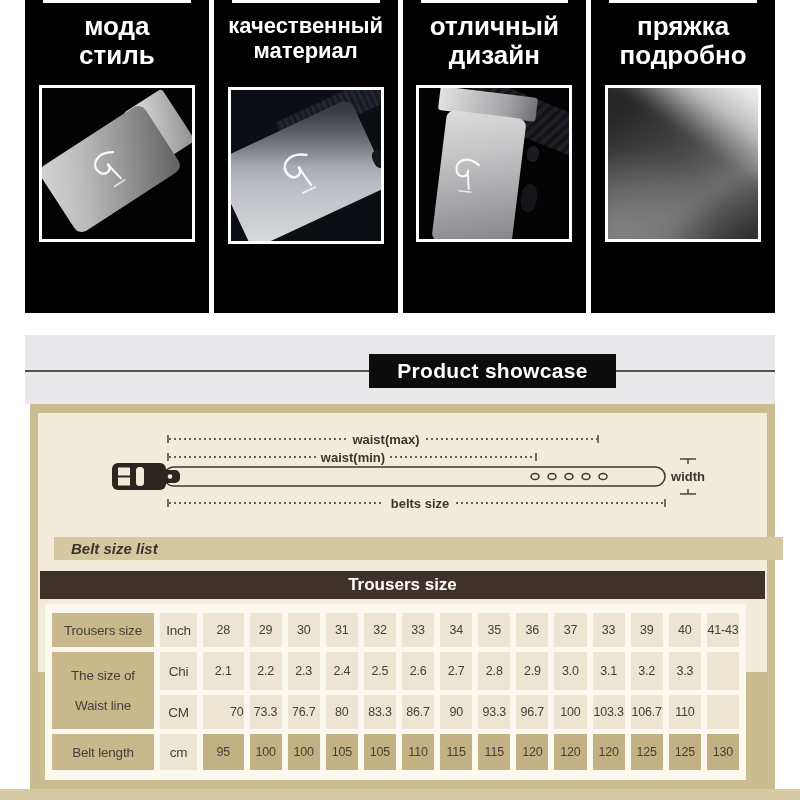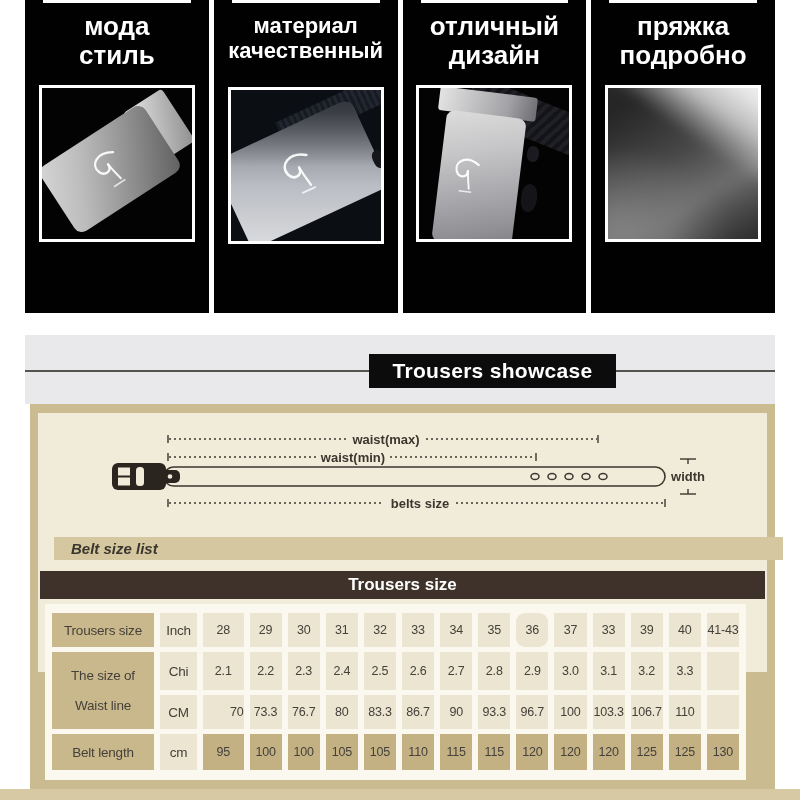--- a/index.html
+++ b/index.html
@@ -91,22 +91,22 @@
           <path d="M21 15 C22 24 23 29 24.5 36" stroke-width="2.2"></path>
           <rect x="13" y="39" width="15" height="1.8"></rect>
         </svg>
       </div>
     </div>
   </div>
 
   <div class="panel">
     <div class="panel-topline"></div>
     <div class="panel-title">
+      <div>качественный</div>
       <div>материал</div>
-      <div>качественный</div>
     </div>
     <div class="photo-frame pf2">
       <div class="p2-strap"></div>
       <div class="p2-buckle">
         <div class="p2-shade"></div>
         <svg class="bull" style="left:56px;top:26px;" width="40" height="44" viewBox="0 0 40 44">
           <path d="M33 7 C18 -3 4 5 8 17 C11 25 21 24 21 16" stroke-width="2.6"></path>
           <path d="M21 15 C22 24 23 29 24.5 36" stroke-width="2.2"></path>
           <rect x="13" y="39" width="15" height="1.8"></rect>
         </svg>
@@ -144,21 +144,21 @@
     </div>
     <div class="photo-frame pf4">
       <div class="p4-macro"></div>
     </div>
   </div>
 
 </div>
 
 <div class="showcase-band">
   <div class="showcase-rule"></div>
-  <div class="showcase-banner">Trousers showcase</div>
+  <div class="showcase-banner">Product showcase</div>
 </div>
 
 <div class="box">
   <div class="box-inner">
 
     <svg class="diagram" width="729" height="124" viewBox="0 0 729 124">
       <g stroke="#3b372e" stroke-width="1.4" fill="none">
 
         <line x1="130" y1="22" x2="130" y2="30"></line>
         <line x1="560" y1="22" x2="560" y2="30"></line>
@@ -219,21 +219,21 @@
           </div>
           <div class="cell unit" style="grid-area: 1 / 2;">Inch</div>
           <div class="cell" style="grid-area: 1 / 3;">28</div>
           <div class="cell" style="grid-area: 1 / 4;">29</div>
           <div class="cell" style="grid-area: 1 / 5;">30</div>
           <div class="cell" style="grid-area: 1 / 6;">31</div>
           <div class="cell" style="grid-area: 1 / 7;">32</div>
           <div class="cell" style="grid-area: 1 / 8;">33</div>
           <div class="cell" style="grid-area: 1 / 9;">34</div>
           <div class="cell" style="grid-area: 1 / 10;">35</div>
-          <div class="cell" style="grid-area: 1 / 11; border-radius: 9px;">36</div>
+          <div class="cell" style="grid-area: 1 / 11;">36</div>
           <div class="cell" style="grid-area: 1 / 12;">37</div>
           <div class="cell" style="grid-area: 1 / 13;">33</div>
           <div class="cell" style="grid-area: 1 / 14;">39</div>
           <div class="cell" style="grid-area: 1 / 15;">40</div>
           <div class="cell" style="grid-area: 1 / 16;">41-43</div>
           <div class="cell dark label" style="grid-area: 2 / 1 / span 2;">
             <div>The size of</div>
             <div>Waist line</div>
           </div>
           <div class="cell unit" style="grid-area: 2 / 2;">Chi</div>

